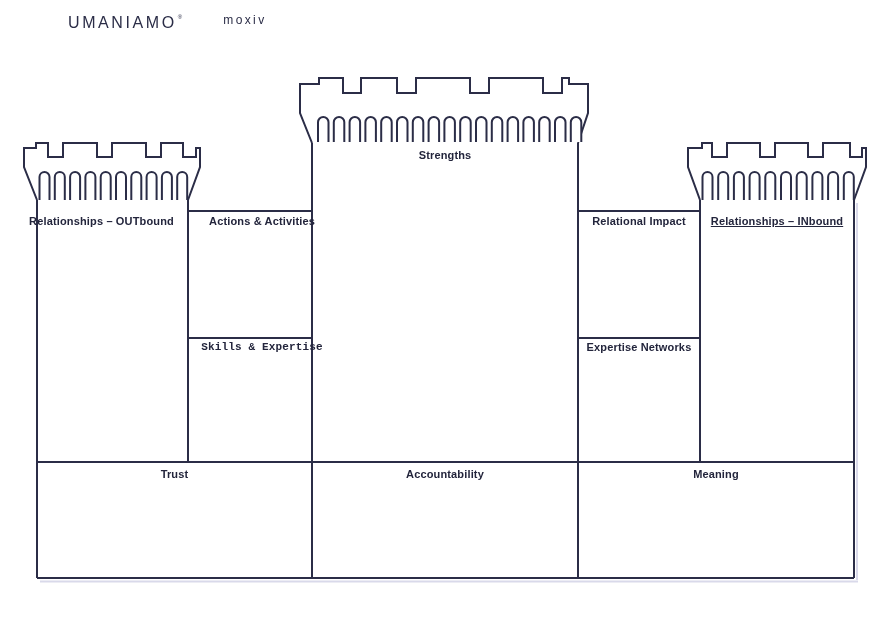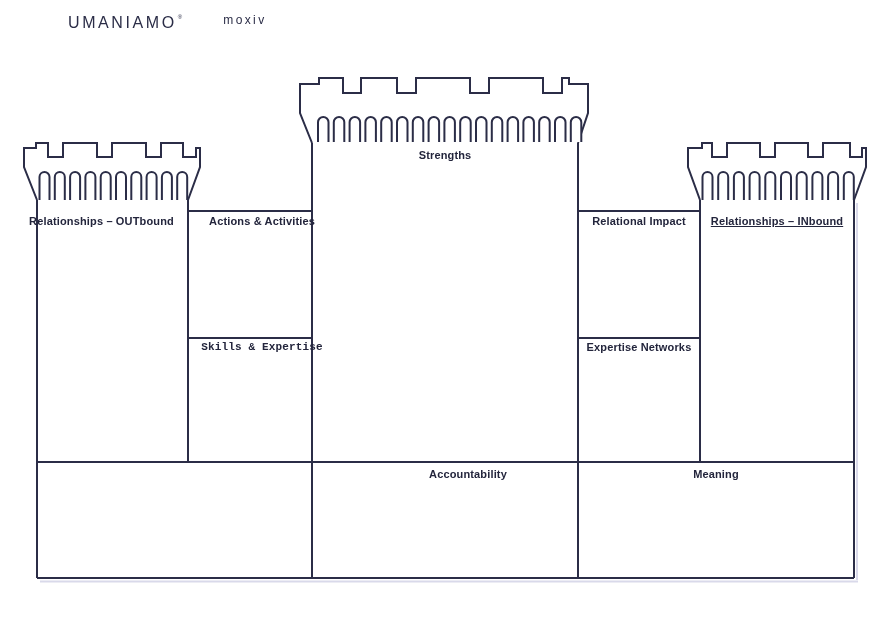--- a/index.html
+++ b/index.html
@@ -153,17 +153,18 @@
   <div class="lbl" style="left:188px; top:215px; width:148px;">Actions &amp; Activities</div>
 
   <div class="lbl" style="left:578px; top:215px; width:122px;">Relational Impact</div>
 
   <div class="lbl" style="left:700px; top:215px; width:154px;text-decoration:underline;">Relationships – INbound</div>
 
   <div class="lbl" style="left:188px; top:341px; width:148px;font-family:Liberation Mono, monospace;">Skills &amp; Expertise</div>
 
   <div class="lbl" style="left:578px; top:341px; width:122px;">Expertise Networks</div>
 
+  <div class="lbl" style="left:37px; top:468px; width:275px;">Trust</div>
 
-  <div class="lbl" style="left:312px; top:468px; width:266px;padding-left:23px;">Accountability</div>
+  <div class="lbl" style="left:312px; top:468px; width:266px;">Accountability</div>
 
   <div class="lbl" style="left:578px; top:468px; width:276px;">Meaning</div>
 </div>
 
 </body></html>

